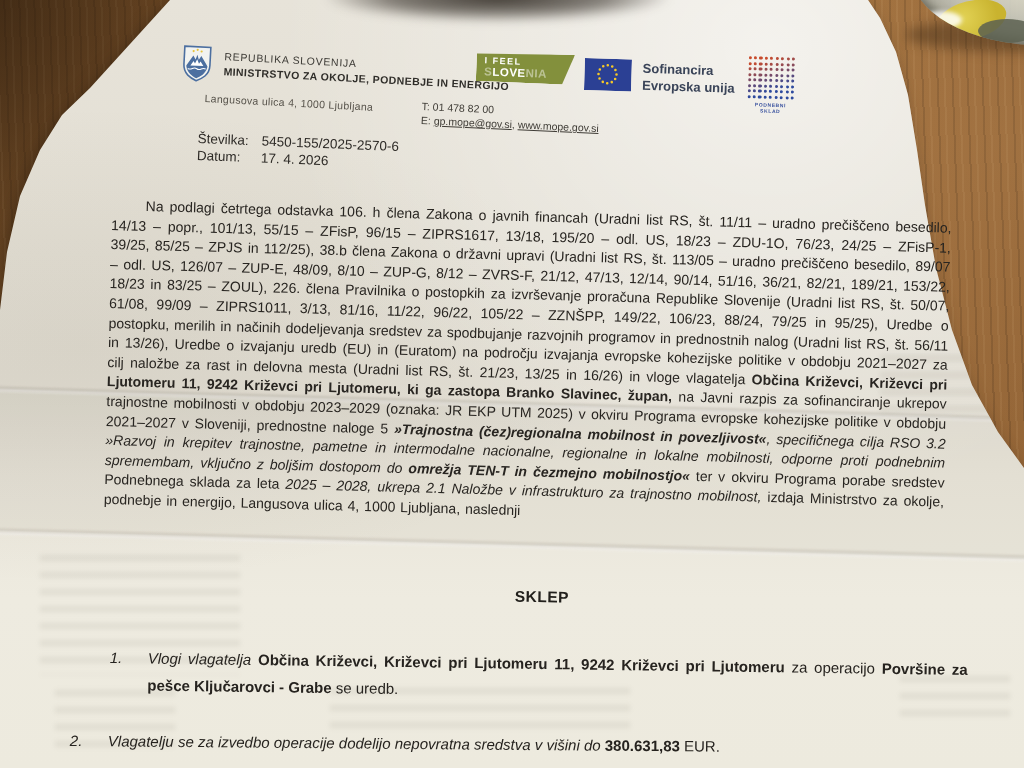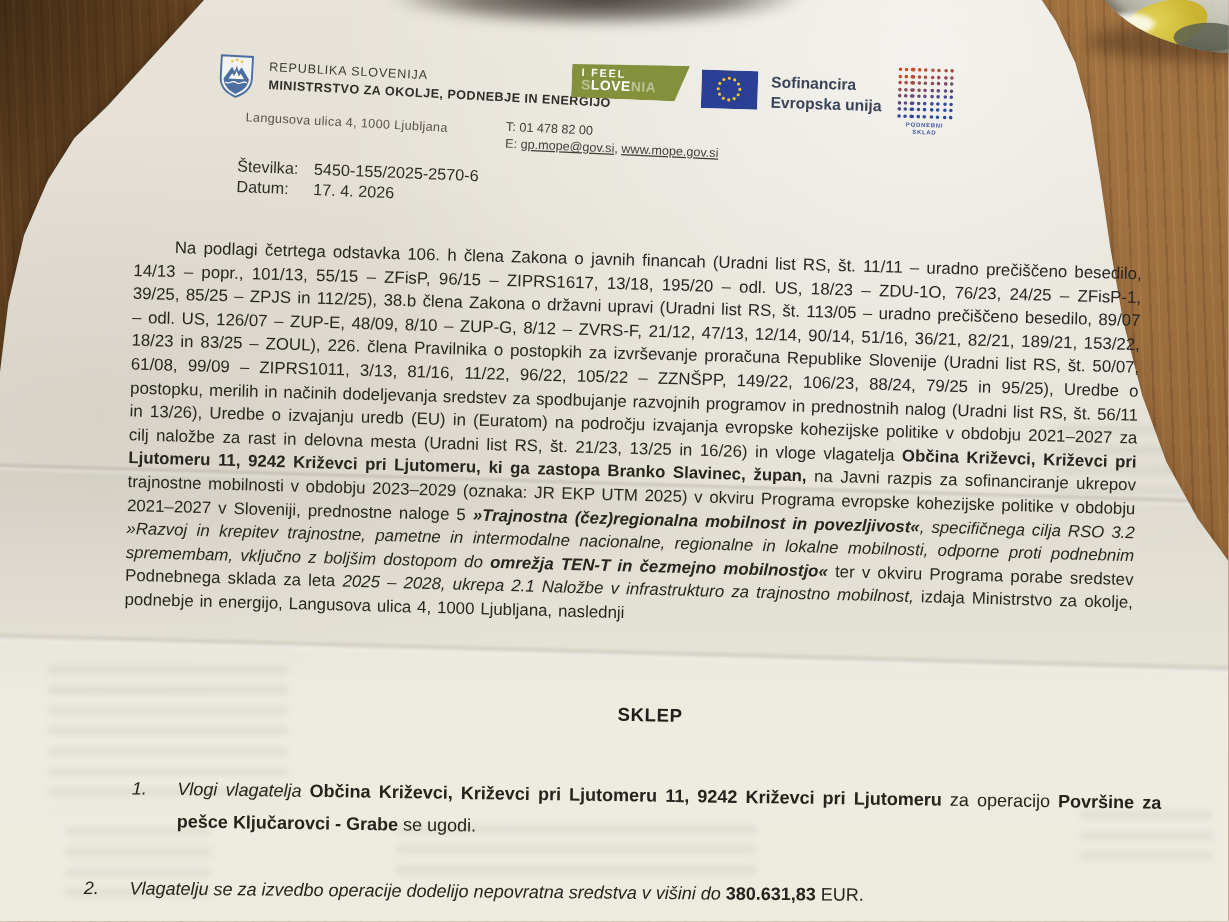--- a/index.html
+++ b/index.html
@@ -253,21 +253,21 @@
       <span>17. 4. 2026</span>
     </div>
   </div>
 
   <div class="blk blk-para"><span>Na podlagi četrtega odstavka 106. h člena Zakona o javnih financah (Uradni list RS, št. 11/11 – uradno prečiščeno besedilo, 14/13 – popr., 101/13, 55/15 – ZFisP, 96/15 – ZIPRS1617, 13/18, 195/20 – odl. US, 18/23 – ZDU-1O, 76/23, 24/25 – ZFisP-1, 39/25, 85/25 – ZPJS in 112/25), 38.b člena Zakona o državni upravi (Uradni list RS, št. 113/05 – uradno prečiščeno besedilo, 89/07 – odl. US, 126/07 – ZUP-E, 48/09, 8/10 – ZUP-G, 8/12 – ZVRS-F, 21/12, 47/13, 12/14, 90/14, 51/16, 36/21, 82/21, 189/21, 153/22, 18/23 in 83/25 – ZOUL), 226. člena Pravilnika o postopkih za izvrševanje proračuna Republike Slovenije (Uradni list RS, št. 50/07, 61/08, 99/09 – ZIPRS1011, 3/13, 81/16, 11/22, 96/22, 105/22 – ZZNŠPP, 149/22, 106/23, 88/24, 79/25 in 95/25), Uredbe o postopku, merilih in načinih dodeljevanja sredstev za spodbujanje razvojnih programov in prednostnih nalog (Uradni list RS, št. 56/11 in 13/26), Uredbe o izvajanju uredb (EU) in (Euratom) na področju izvajanja evropske kohezijske politike v obdobju 2021–2027 za cilj naložbe za rast in delovna mesta (Uradni list RS, št. 21/23, 13/25 in 16/26) in vloge vlagatelja </span><span style="font-weight: bold;">Občina Križevci, Križevci pri Ljutomeru 11, 9242 Križevci pri Ljutomeru, ki ga zastopa Branko Slavinec, župan,</span><span> na Javni razpis za sofinanciranje ukrepov trajnostne mobilnosti v obdobju 2023–2029 (oznaka: JR EKP UTM 2025) v okviru Programa evropske kohezijske politike v obdobju 2021–2027 v Sloveniji, prednostne naloge 5 </span><span style="font-weight: bold; font-style: italic;">»Trajnostna (čez)regionalna mobilnost in povezljivost«</span><span style="font-style: italic;">, specifičnega cilja RSO 3.2 </span><span style="font-style: italic;">»Razvoj in krepitev trajnostne, pametne in intermodalne nacionalne, regionalne in lokalne mobilnosti, odporne proti podnebnim spremembam, vključno z boljšim dostopom do </span><span style="font-weight: bold; font-style: italic;">omrežja TEN-T in čezmejno mobilnostjo«</span><span> ter v okviru Programa porabe sredstev Podnebnega sklada za leta </span><span style="font-style: italic;">2025 – 2028, ukrepa 2.1 Naložbe v infrastrukturo za trajnostno mobilnost, </span><span>izdaja Ministrstvo za okolje, podnebje in energijo, Langusova ulica 4, 1000 Ljubljana, naslednji</span></div>
 
   <div class="blk blk-sklep">SKLEP</div>
 
   <div class="blk blk-item1 item">
     <span class="num">1.</span>
-    <div class="itxt"><span style="font-style: italic;">Vlogi vlagatelja </span><span style="font-weight: bold;">Občina Križevci, Križevci pri Ljutomeru 11, 9242 Križevci pri Ljutomeru</span><span> za operacijo </span><span style="font-weight: bold;">Površine za pešce Ključarovci - Grabe</span><span> se ugodi.</span></div>
+    <div class="itxt"><span style="font-style: italic;">Vlogi vlagatelja </span><span style="font-weight: bold;">Občina Križevci, Križevci pri Ljutomeru 11, 9242 Križevci pri Ljutomeru</span><span> za operacijo </span><span style="font-weight: bold;">Površine za pešce Ključarovci - Grabe</span><span> se uredb.</span></div>
   </div>
 
   <div class="blk blk-item2 item">
     <span class="num">2.</span>
     <div class="itxt"><span style="font-style: italic;">Vlagatelju se za izvedbo operacije dodelijo nepovratna sredstva v višini do </span><span style="font-weight: bold;">380.631,83</span><span> EUR.</span></div>
   </div>
 
   <div class="topshadow"></div>
 </div>
 

